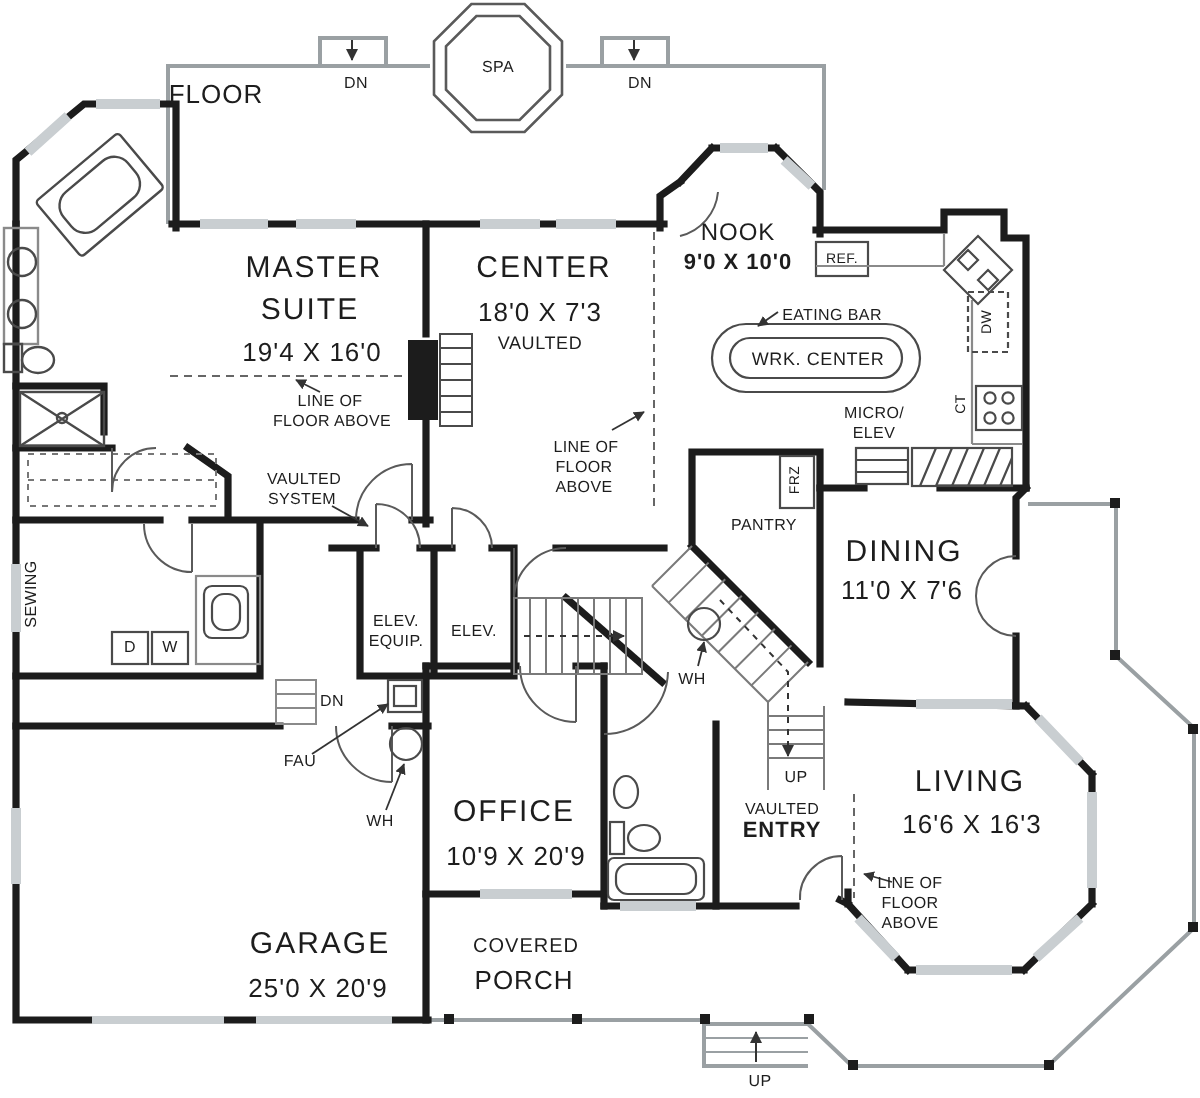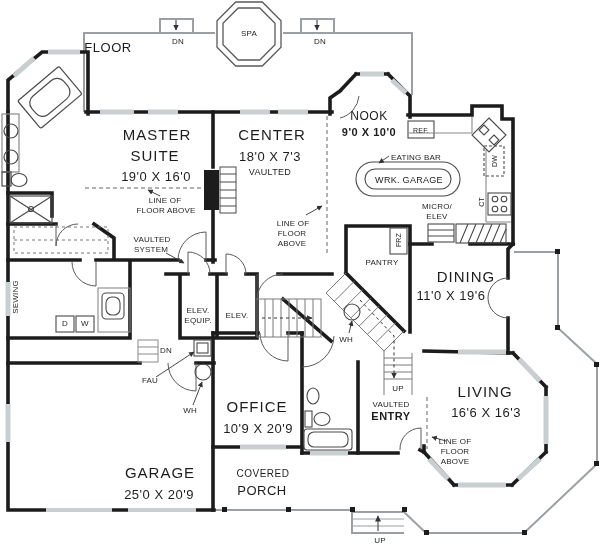--- a/index.html
+++ b/index.html
@@ -223,32 +223,32 @@
   </g>
 </svg>
 
 <div class="lbl t13" style="left:108px;top:47px">FLOOR</div>
 <div class="lbl t8" style="left:249px;top:34px">SPA</div>
 <div class="lbl t8" style="left:178px;top:42px">DN</div>
 <div class="lbl t8" style="left:320px;top:42px">DN</div>
 
 <div class="lbl t15" style="left:157px;top:134px">MASTER</div>
 <div class="lbl t15" style="left:155px;top:155px">SUITE</div>
-<div class="lbl t13" style="left:156px;top:176px">19'0 X 16'0</div>
+<div class="lbl t13" style="left:156px;top:176px">19'4 X 16'0</div>
 
 <div class="lbl t15" style="left:272px;top:134px">CENTER</div>
 <div class="lbl t13" style="left:270px;top:156px">18'0 X 7'3</div>
 <div class="lbl t9" style="left:270px;top:172px">VAULTED</div>
 
 <div class="lbl t12" style="left:369px;top:116px">NOOK</div>
 <div class="lbl t11" style="left:369px;top:132px">9'0 X 10'0</div>
 
 <div class="lbl t7" style="left:421px;top:130px">REF.</div>
 <div class="lbl t8" style="left:416px;top:158px">EATING BAR</div>
-<div class="lbl t9" style="left:409px;top:180px">WRK. GARAGE</div>
+<div class="lbl t9" style="left:409px;top:180px">WRK. CENTER</div>
 <div class="lbl t8" style="left:437px;top:207px">MICRO/</div>
 <div class="lbl t8" style="left:437px;top:217px">ELEV</div>
 <div class="lbl t7 rot" style="left:398px;top:240px">FRZ</div>
 <div class="lbl t8" style="left:382px;top:263px">PANTRY</div>
 <div class="lbl t7 rot" style="left:494px;top:161px">DW</div>
 <div class="lbl t7 rot" style="left:481px;top:202px">CT</div>
 
 <div class="lbl t8" style="left:165px;top:201px">LINE OF</div>
 <div class="lbl t8" style="left:166px;top:211px">FLOOR ABOVE</div>
 <div class="lbl t8" style="left:152px;top:240px">VAULTED</div>
@@ -262,22 +262,22 @@
 <div class="lbl t8" style="left:85px;top:324px">W</div>
 
 <div class="lbl t8" style="left:198px;top:311px">ELEV.</div>
 <div class="lbl t8" style="left:198px;top:321px">EQUIP.</div>
 <div class="lbl t8" style="left:237px;top:316px">ELEV.</div>
 <div class="lbl t8" style="left:166px;top:351px">DN</div>
 <div class="lbl t8" style="left:150px;top:381px">FAU</div>
 <div class="lbl t8" style="left:190px;top:411px">WH</div>
 <div class="lbl t8" style="left:346px;top:340px">WH</div>
 
-<div class="lbl t15" style="left:466px;top:276px">DINING</div>
-<div class="lbl t13" style="left:451px;top:295px">11'0 X 19'6</div>
+<div class="lbl t15" style="left:452px;top:276px">DINING</div>
+<div class="lbl t13" style="left:451px;top:295px">11'0 X 7'6</div>
 
 <div class="lbl t8" style="left:398px;top:389px;background:#fff;padding:0 1px">UP</div>
 <div class="lbl t8" style="left:391px;top:405px">VAULTED</div>
 <div class="lbl t11" style="left:391px;top:416px">ENTRY</div>
 
 <div class="lbl t15" style="left:257px;top:406px">OFFICE</div>
 <div class="lbl t13" style="left:258px;top:428px">10'9 X 20'9</div>
 
 <div class="lbl t15" style="left:485px;top:391px">LIVING</div>
 <div class="lbl t13" style="left:486px;top:412px">16'6 X 16'3</div>

